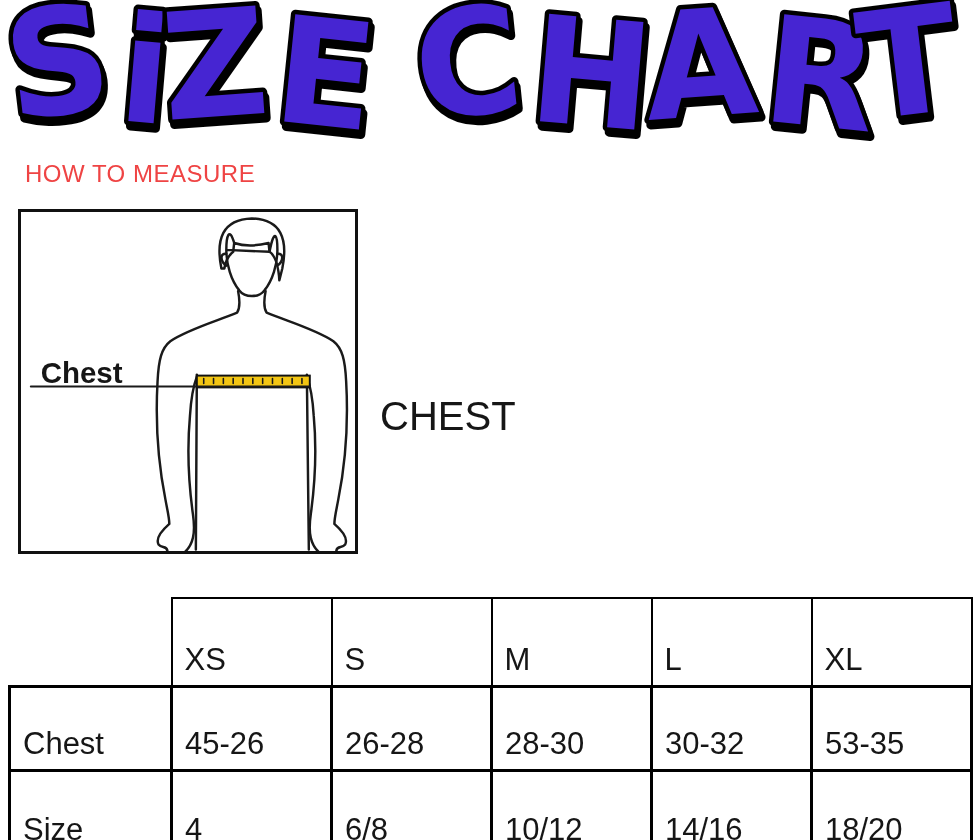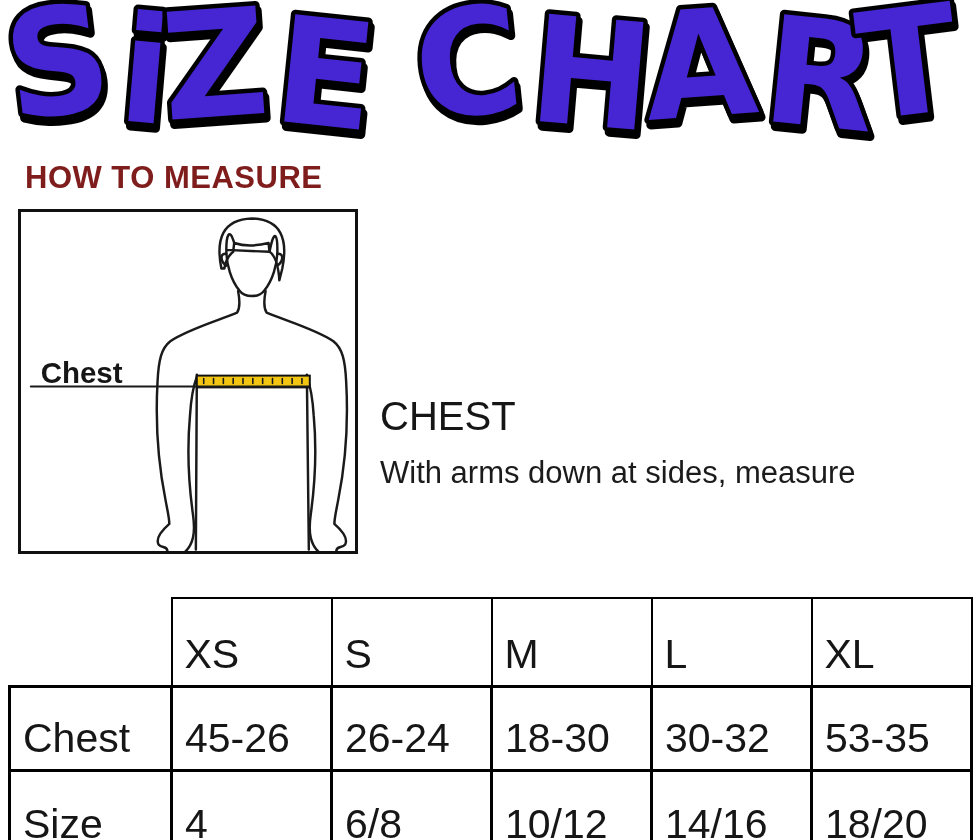--- a/index.html
+++ b/index.html
@@ -5,43 +5,43 @@
   html,body{margin:0;padding:0;background:#fff;}
   body{width:978px;height:840px;position:relative;overflow:hidden;
        font-family:"Liberation Sans", sans-serif;color:#1b1b1b;}
 
   
   .title-svg{position:absolute;left:0;top:0;overflow:visible;}
   .title-svg text{font-family:"DejaVu Sans", sans-serif;font-weight:bold;
                   paint-order:stroke;stroke-linejoin:round;}
 
   
-  .how-heading{position:absolute;left:25px;top:160px;font-size:31px;
-               font-weight:700;letter-spacing:.5px;color:#7f1d1d;}
+  .how-heading{position:absolute;left:25px;top:160px;font-size:24px;
+               font-weight:400;letter-spacing:.5px;color:#ef4444;}
 
   
   .figure-box{position:absolute;left:18px;top:209px;width:340px;height:345px;
               border:3px solid #111;box-sizing:border-box;background:#fff;}
   .figure-box svg{display:block;width:100%;height:100%;}
   .fig-stroke{fill:none;stroke:#1a1a1a;stroke-width:2.5;
               stroke-linecap:round;stroke-linejoin:round;}
   .fig-fill{fill:#fff;stroke:#1a1a1a;stroke-width:2.5;stroke-linejoin:round;}
   .fig-label{font-family:"Liberation Sans", sans-serif;font-weight:700;
              font-size:30px;fill:#161616;}
 
   
   .chest-section{position:absolute;left:380px;top:394px;width:596px;}
   .chest-heading{font-size:40px;font-weight:400;color:#161616;
                  letter-spacing:0;margin:0 0 15px 0;}
   .chest-line{font-size:31px;line-height:37px;font-weight:400;color:#1b1b1b;}
 
   
   .size-table{position:absolute;left:8px;top:597px;border-collapse:collapse;
               table-layout:fixed;}
-  .size-table th,.size-table td{font-weight:400;font-size:41px;text-align:left;
+  .size-table th,.size-table td{font-weight:400;font-size:31px;text-align:left;
               vertical-align:bottom;padding:0 0 7px 12px;color:#161616;
               white-space:nowrap;overflow:hidden;}
   .head-row th{border:2px solid #000;height:79px;}
   .head-row .corner{border:none;background:transparent;}
   .body-row th,.body-row td{border:3px solid #000;}
   .row-chest th,.row-chest td{height:74px;}
   .row-size th,.row-size td{height:76px;}
 </style>
 </head>
 <body>
@@ -83,21 +83,20 @@
     <path class="fig-stroke" style="stroke-width:2" d="M10 177 L294 177"></path>
     <path class="fig-stroke" style="stroke-width:1.6" d="M186 169 V174 M196 169 V174 M206 169 V174 M216 169 V174 M226 169 V174
              M236 169 V174 M246 169 V174 M256 169 V174 M266 169 V174 M276 169 V174 M286 169 V174"></path>
 
     <text class="fig-label" x="20" y="174">Chest</text>
   </svg>
 </div>
 
 <div class="chest-section">
   <div class="chest-heading">CHEST</div>
-  <div class="chest-line">With arms down at sides, measure</div>
 </div>
 
 <table class="size-table">
   <colgroup>
     <col style="width:162px">
       <col style="width:160px">
       <col style="width:160px">
     <col style="width:160px">
       <col style="width:160px">
       <col style="width:160px">
@@ -107,22 +106,22 @@
       <th class="corner"></th>
       <th>XS</th>
       <th>S</th>
       <th>M</th>
       <th>L</th>
       <th>XL</th>
     </tr>
     <tr class="body-row row-chest">
       <th>Chest</th>
       <td>45-26</td>
-      <td>26-24</td>
-      <td>18-30</td>
+      <td>26-28</td>
+      <td>28-30</td>
       <td>30-32</td>
       <td>53-35</td>
     </tr>
     <tr class="body-row row-size">
       <th>Size</th>
       <td>4</td>
       <td>6/8</td>
       <td>10/12</td>
       <td>14/16</td>
       <td>18/20</td>

